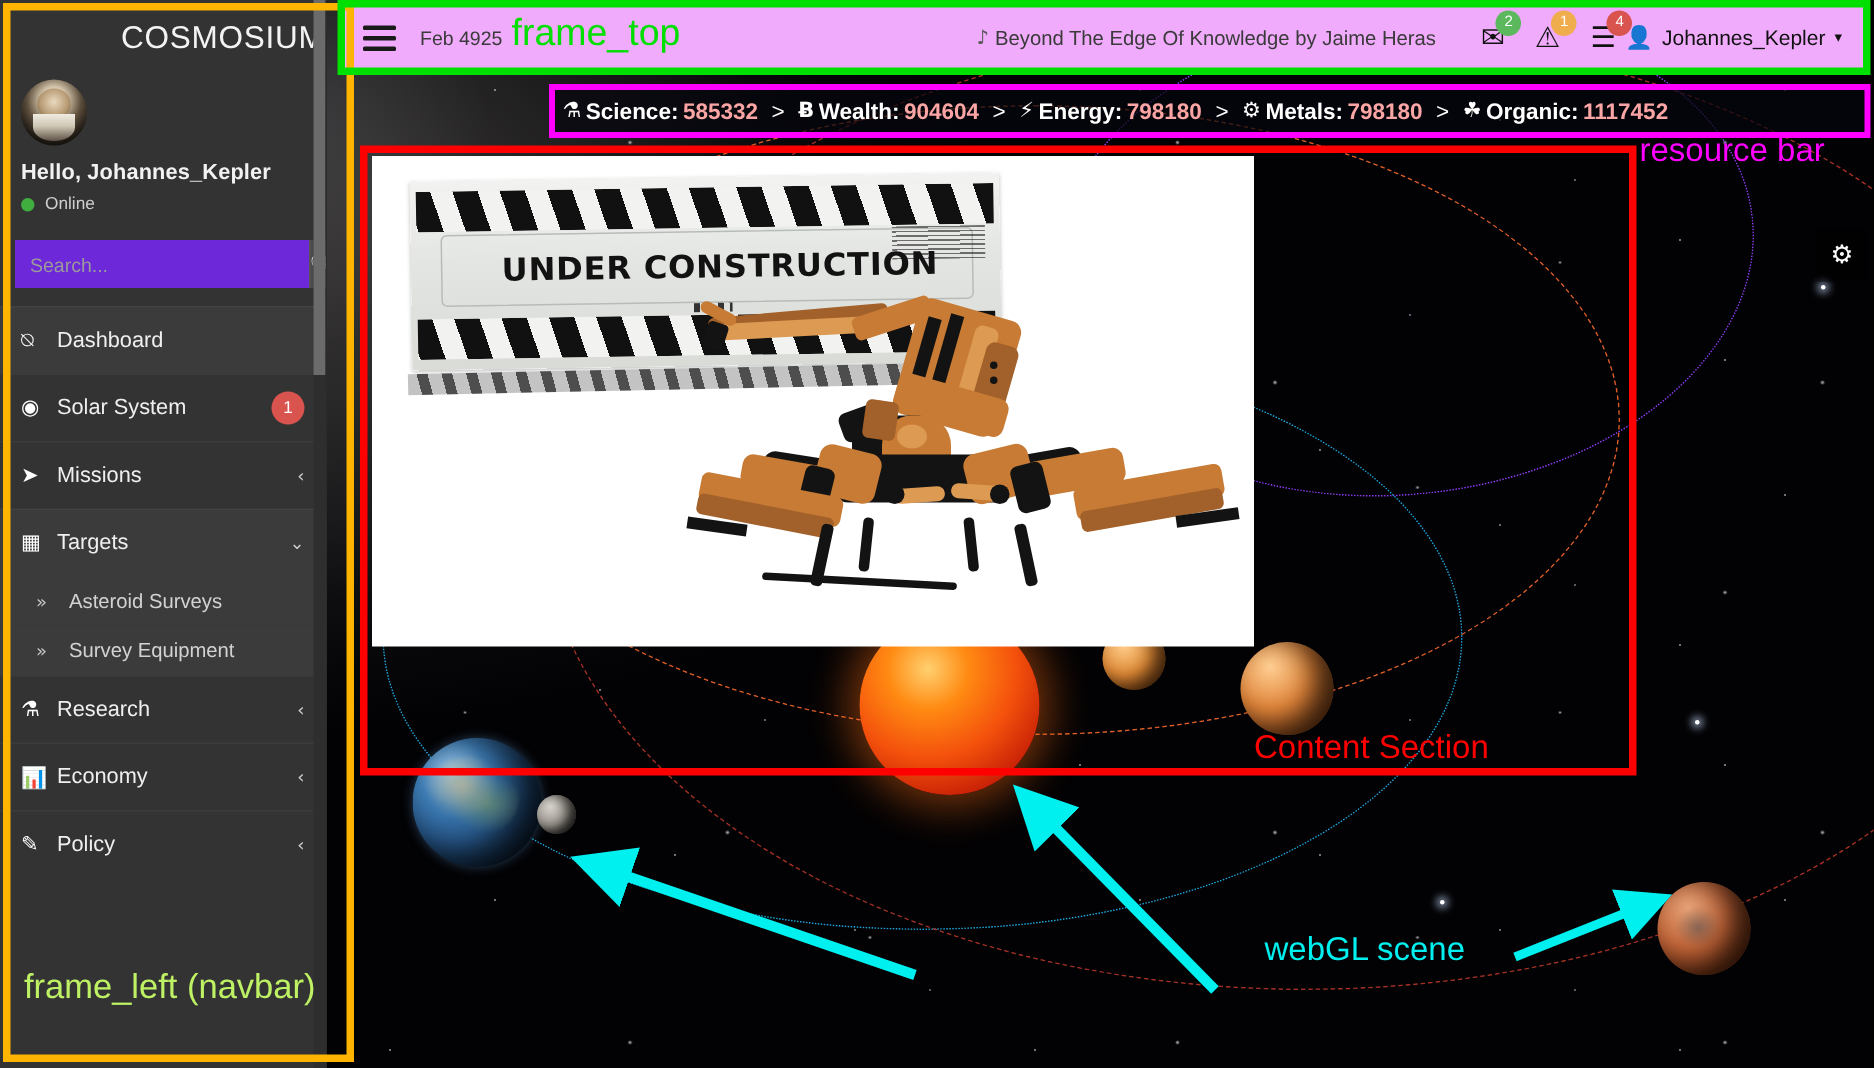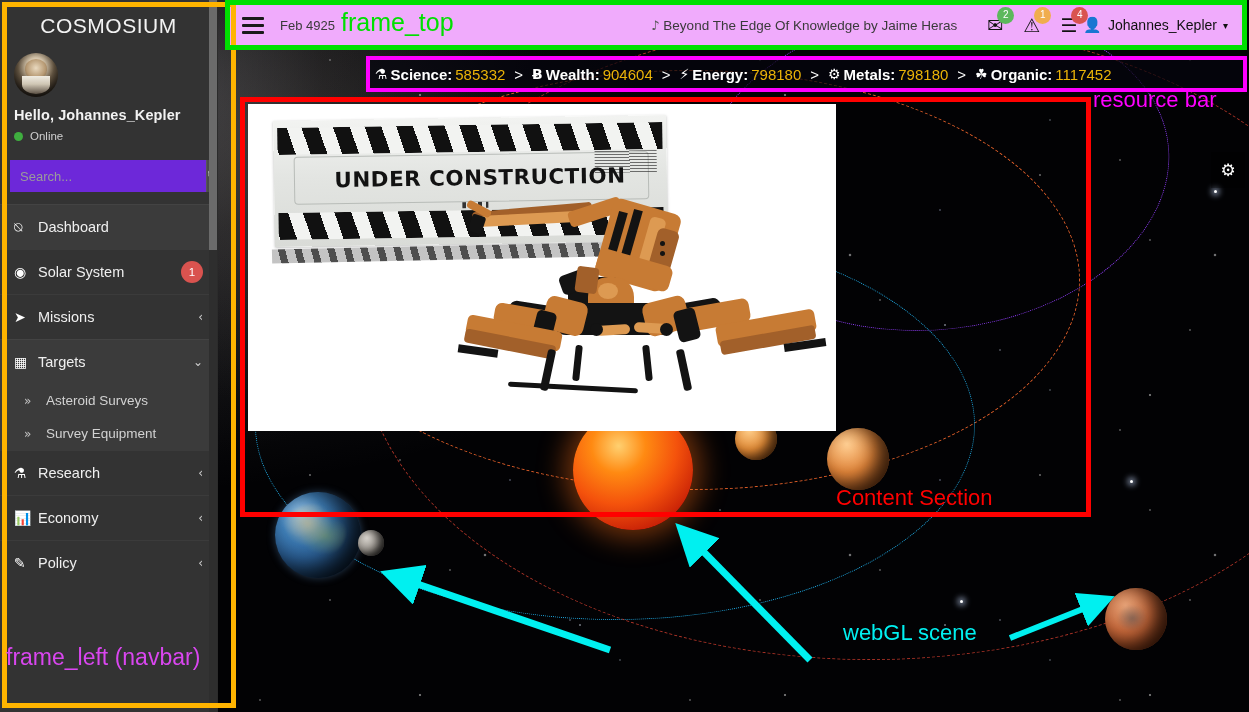--- a/index.html
+++ b/index.html
@@ -111,21 +111,21 @@
     filter: blur(1px);
   }
 
   
   #frame-left {
     position:absolute; left:0; top:0; width:218px; height:712px;
     background:#333333; color:#e9e9e9; overflow:hidden;
     border-right:1px solid #2b2b2b;
   }
   #sidebar-brand {
-    text-align:center; color:#f3f3f3; font-size:21px; letter-spacing:.5px;
+    text-align:right; color:#f3f3f3; font-size:21px; letter-spacing:.5px;
     padding:14px 0 11px 0; font-weight:400;
   }
   #sidebar-profile { padding: 4px 14px 10px 14px; }
   #avatar {
     width:44px; height:44px; border-radius:50%; overflow:hidden;
     background:
       radial-gradient(circle at 50% 30%, #efe6d6 0%, #d8c8ae 22%, #6d5d48 48%, #2b241c 78%, #171310 100%);
     box-shadow: inset 0 -6px 12px rgba(0,0,0,.55);
     position:relative;
   }
@@ -215,21 +215,21 @@
   
   #resource-bar {
     position:absolute; left:369px; top:59px; width:877px; height:30px;
     display:flex; align-items:center; padding:0 6px; gap:5px;
     background: rgba(6,6,14,0.72);
     color:#ffffff; font-size:15px; font-weight:bold; white-space:nowrap;
   }
   .res-item { display:flex; align-items:center; gap:3px; }
   .res-ico { font-size:14px; }
   .res-name { color:#ffffff; }
-  .res-val { color:#eab308; font-weight:normal; }
+  .res-val { color:#fca5a5; font-weight:bold; }
   .res-sep { color:#ffffff; font-weight:normal; padding:0 4px; }
 
   
   #content-section {
     position:absolute; left:248px; top:104px; width:588px; height:327px;
     background:#ffffff; overflow:hidden;
   }
   #construction-img { position:absolute; left:0; top:0; width:638px; height:327px; }
 
   
@@ -282,21 +282,21 @@
   .anno-box { position:absolute; pointer-events:none; }
   #anno-frame-left { left:2px; top:2px; width:234px; height:706px; border:5px solid #ffb400; }
   #anno-frame-top { left:225px; top:0px; width:1022px; height:50px; border:5px solid #00e000; }
   #anno-resource { left:366px; top:56px; width:881px; height:36px; border:4px solid #ff00ff; }
   #anno-content { left:240px; top:97px; width:851px; height:420px; border:5px solid #ff0000; }
 
   .anno-label { position:absolute; font-family:"Liberation Sans", sans-serif; white-space:nowrap; }
   #label-frame-top { left:341px; top:8px; color:#00e000; font-size:25px; }
   #label-resource { left:1093px; top:87px; color:#ff00ff; font-size:22px; }
   #label-content { left:836px; top:485px; color:#ff0000; font-size:22px; }
-  #label-frame-left { left:6px; top:644px; color:#d946ef; font-size:23px; }
+  #label-frame-left { left:16px; top:644px; color:#bef264; font-size:23px; }
   #label-webgl { left:843px; top:620px; color:#00f0f0; font-size:22px; }
 
   .arrow-svg { position:absolute; left:0; top:0; width:1249px; height:712px; pointer-events:none; }
 
   
   #settings-gear {
     position:absolute; right:4px; top:152px; width:34px; height:36px;
     display:flex; align-items:center; justify-content:center;
     color:#ffffff; font-size:17px; cursor:pointer;
     background: rgba(0,0,0,0.35);

